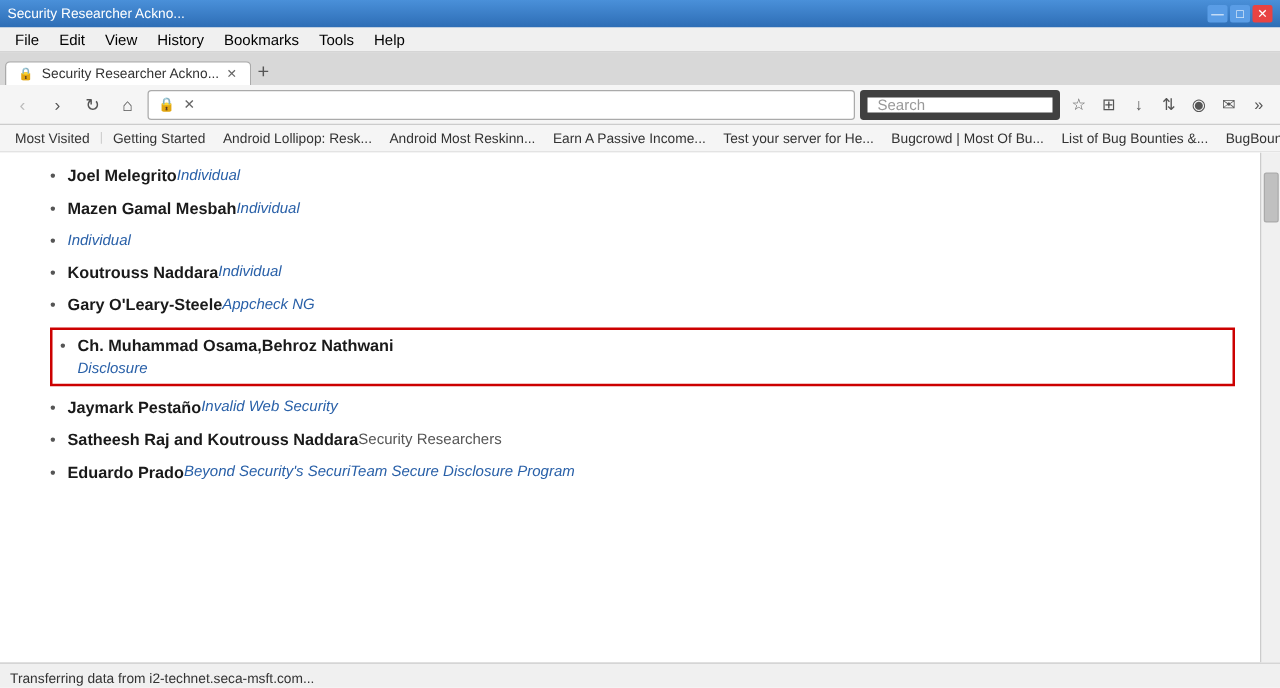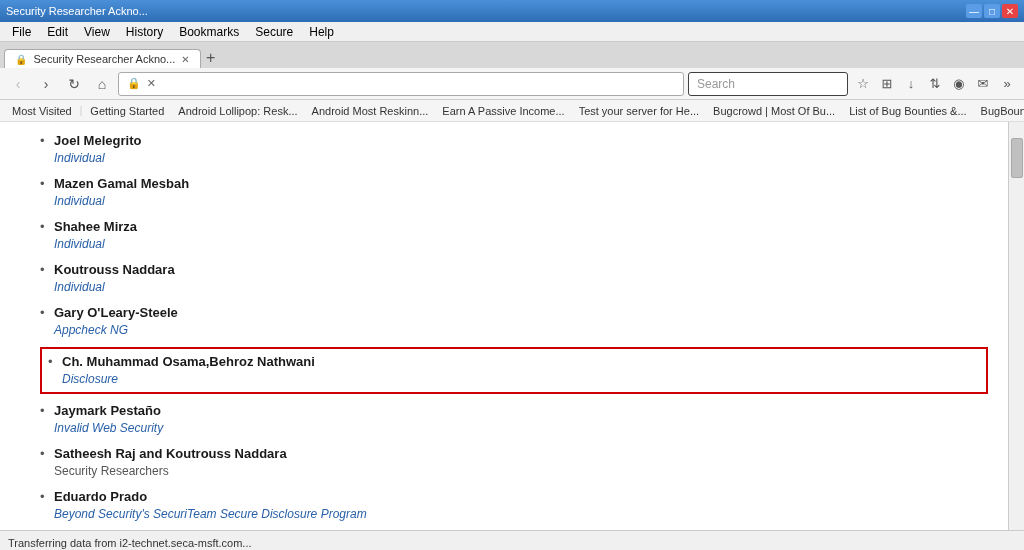--- a/index.html
+++ b/index.html
@@ -97,21 +97,21 @@
       display: flex;
       align-items: center;
       gap: 6px;
     }
     .address-bar .lock-icon { color: #2a7a2a; font-size: 11px; }
     .address-text { flex: 1; font-size: 12px; color: #333; overflow: hidden; white-space: nowrap; }
     .address-x { color: #666; font-size: 11px; cursor: pointer; }
     .search-bar {
       width: 160px;
       height: 24px;
-      border: 1px solid #404040;
+      border: 6px solid #404040;
       border-radius: 3px;
       padding: 0 8px;
       font-size: 12px;
       background: white;
       display: flex;
       align-items: center;
       gap: 4px;
       color: #999;
     }
     .nav-icons { display: flex; gap: 2px; }
@@ -167,21 +167,21 @@
       height: 40px;
       background: #c0c0c0;
       border: 1px solid #aaa;
       border-radius: 2px;
       margin-top: 16px;
     }
 
     
     .person-entry {
       display: flex;
-      flex-direction: column;
+      flex-direction: row;
       margin-bottom: 8px;
       position: relative;
       padding-left: 14px;
     }
     .person-entry::before {
       content: '•';
       position: absolute;
       left: 0;
       top: 1px;
       color: #555;
@@ -243,21 +243,21 @@
     <div class="title-btn close">✕</div>
   </div>
 </div>
 
 <div class="menu-bar">
   <span class="menu-item">File</span>
   <span class="menu-item">Edit</span>
   <span class="menu-item">View</span>
   <span class="menu-item">History</span>
   <span class="menu-item">Bookmarks</span>
-  <span class="menu-item">Secure</span>
+  <span class="menu-item">Tools</span>
   <span class="menu-item">Help</span>
 </div>
 
 <div class="tab-bar">
   <div class="tab">
     <span class="tab-icon">🔒</span>
     <span>Security Researcher Ackno...</span>
     <span class="tab-close">✕</span>
   </div>
   <button class="tab-new">+</button>
@@ -306,21 +306,20 @@
     <div id="people-list">
         <div class="person-entry">
           <div class="person-name">Joel Melegrito</div>
           <div class="person-org">Individual</div>
         </div>
         <div class="person-entry">
           <div class="person-name">Mazen Gamal Mesbah</div>
           <div class="person-org">Individual</div>
         </div>
         <div class="person-entry">
-          <div class="person-name">Shahee Mirza</div>
           <div class="person-org">Individual</div>
         </div>
         <div class="person-entry">
           <div class="person-name">Koutrouss Naddara</div>
           <div class="person-org">Individual</div>
         </div>
         <div class="person-entry">
           <div class="person-name">Gary O'Leary-Steele</div>
           <div class="person-org">Appcheck NG</div>
         </div>

